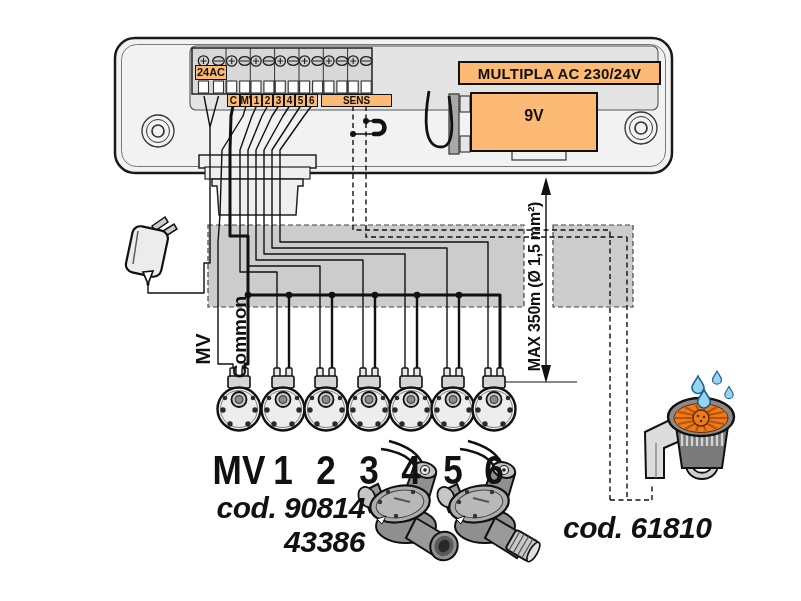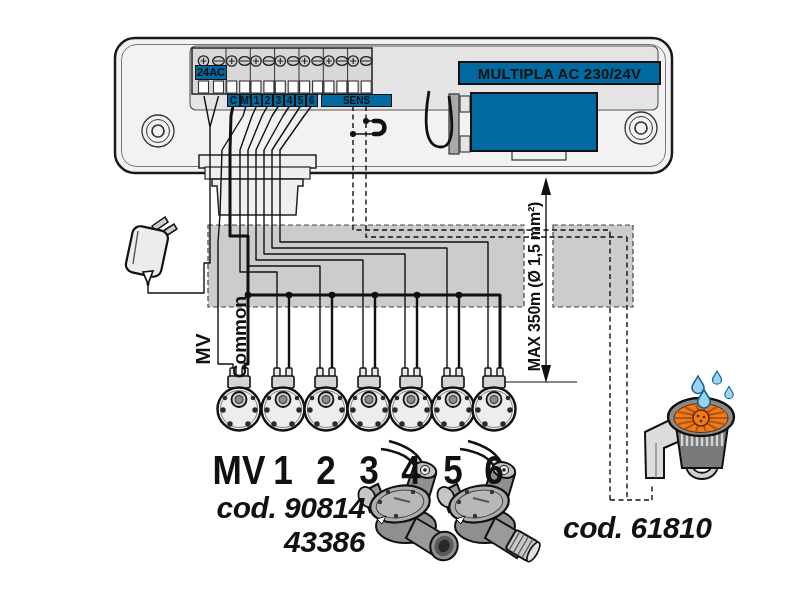--- a/index.html
+++ b/index.html
@@ -1,20 +1,20 @@
 <!DOCTYPE html>
 <html><head>
 <meta charset="utf-8">
 <style>
   html,body{margin:0;padding:0;background:#fff;}
   .stage{position:relative;width:801px;height:601px;background:#fff;overflow:hidden;
          font-family:"Liberation Sans","DejaVu Sans",sans-serif;color:#111;}
   .stage svg{position:absolute;left:0;top:0;}
   .lbl{position:absolute;box-sizing:border-box;}
-  .boxed{background:#0369a1;border:1.2px solid #111;text-align:center;}
+  .boxed{background:#fdba74;border:1.2px solid #111;text-align:center;}
   .title-box{left:458px;top:61px;width:203px;height:24px;line-height:21px;
              font-size:15px;font-weight:bold;border-width:2px;letter-spacing:.2px;}
   .battery-box{left:470px;top:92px;width:128px;height:60px;border-width:2px;
                font-size:16px;font-weight:bold;line-height:19px;padding-top:12px;}
   .ac-box{left:195px;top:65px;width:32px;height:15px;line-height:13px;font-size:11px;font-weight:bold;}
   .term{top:94px;height:13px;line-height:11px;font-size:10px;font-weight:bold;}
   .t-c{left:227px;width:12.5px;} .t-mv{left:239.5px;width:11.5px;}
   .t-1{left:251px;width:11px;} .t-2{left:262px;width:11px;} .t-3{left:273px;width:11px;}
   .t-4{left:284px;width:11px;} .t-5{left:295px;width:11px;} .t-6{left:306px;width:11.5px;}
   .t-sens{left:321px;width:71px;}
@@ -283,20 +283,21 @@
       <use href="#droplet" transform="translate(717,377) scale(0.75)"></use>
       <use href="#droplet" transform="translate(729,392) scale(0.7)"></use>
       <use href="#droplet" transform="translate(704,398) scale(1.05)"></use>
     </g>
   </g>
 </svg>
 
 <div class="lbl boxed title-box">MULTIPLA AC 230/24V</div>
 
 <div class="lbl boxed battery-box">
+  <div>9V</div>
 </div>
 
 <div class="lbl boxed ac-box">24AC</div>
 
 <div class="lbl boxed term t-c">C</div>
 <div class="lbl boxed term t-mv">MV</div>
 <div class="lbl boxed term t-1">1</div>
 <div class="lbl boxed term t-2">2</div>
 <div class="lbl boxed term t-3">3</div>
 <div class="lbl boxed term t-4">4</div>

